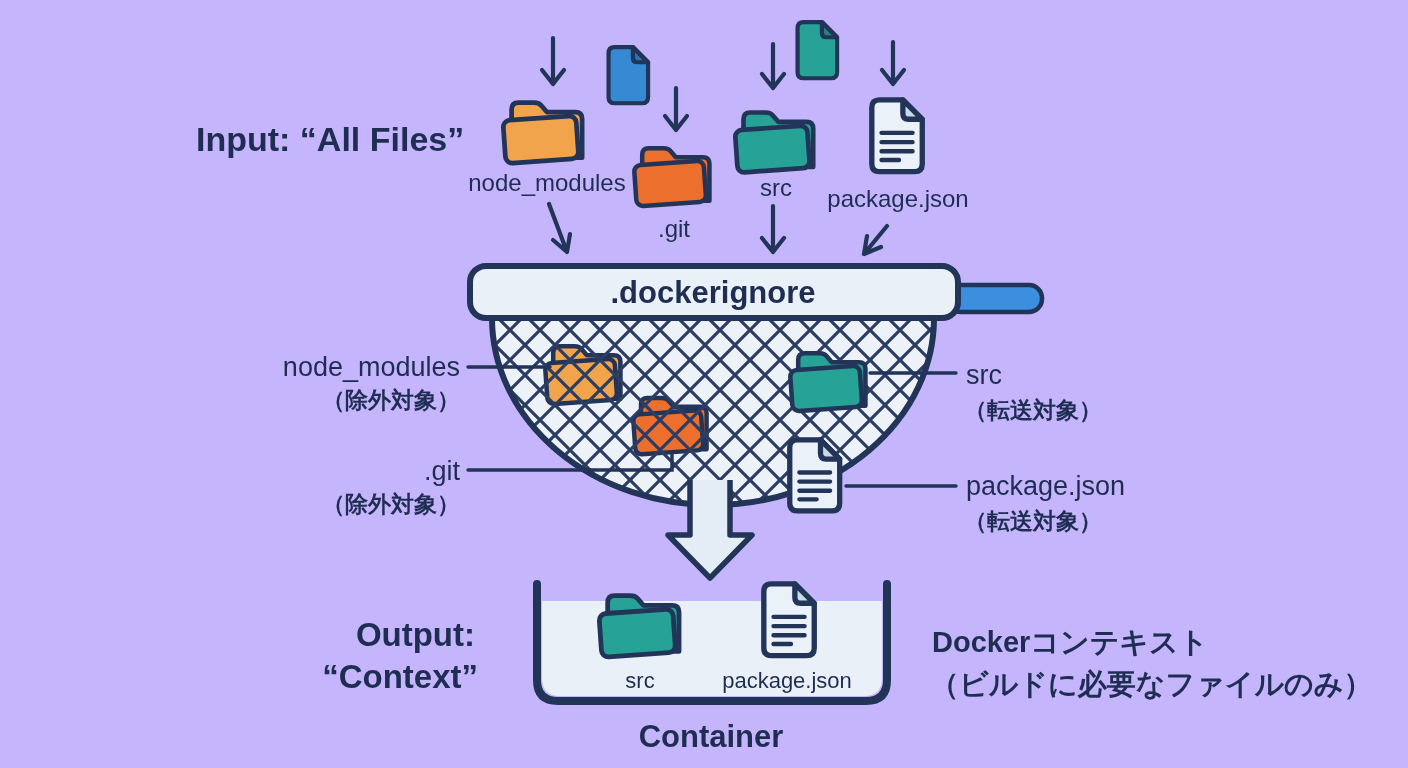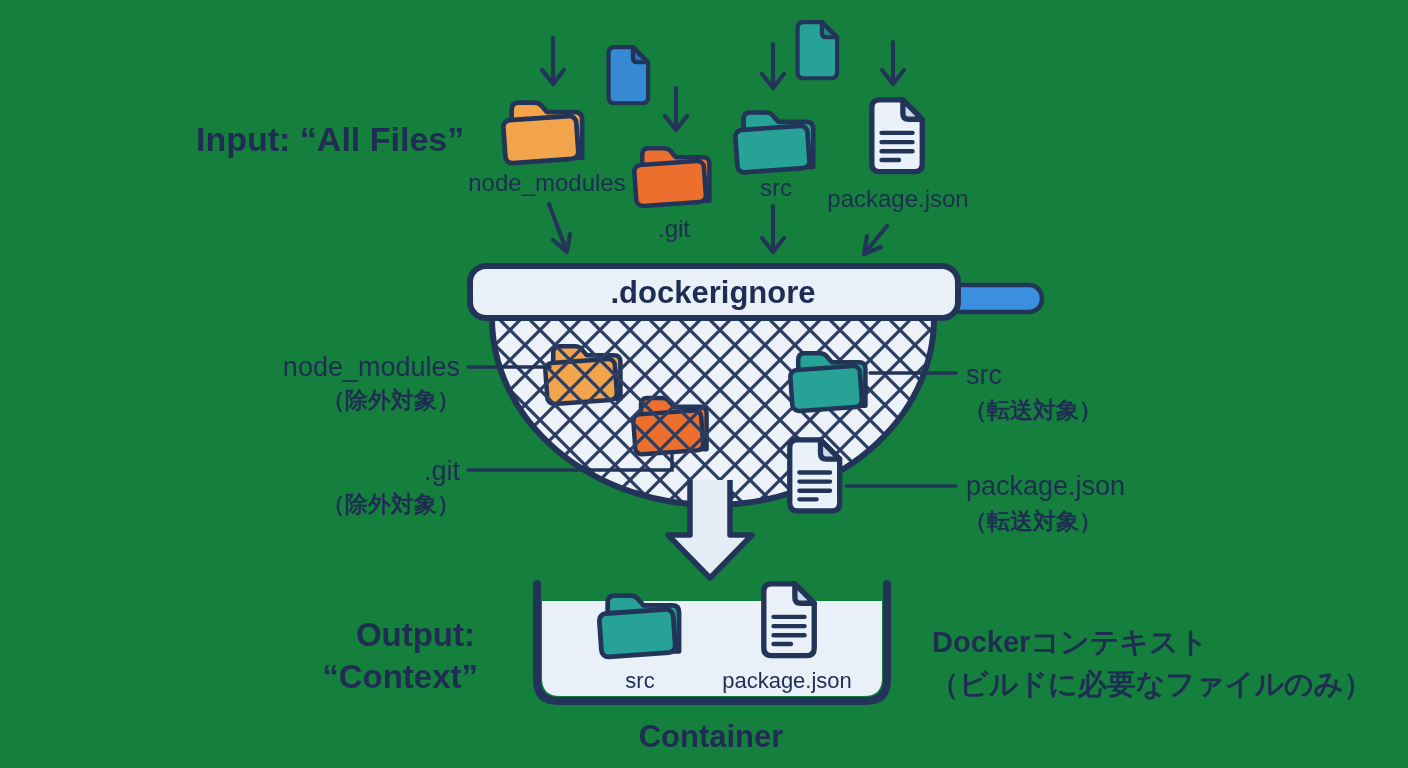--- a/index.html
+++ b/index.html
@@ -1,16 +1,16 @@
 <!DOCTYPE html>
 <html><head>
 <meta charset="utf-8">
 <style>
   html,body{margin:0;padding:0;background:#ffffff;}
-  .stage{position:relative;width:1408px;height:768px;background:#15803d;overflow:hidden;
+  .stage{position:relative;width:1408px;height:768px;background:#c4b5fd;overflow:hidden;
          font-family:"Liberation Sans","DejaVu Sans",sans-serif;}
   svg{display:block;}
   .ol{stroke:#223457;stroke-width:5.5;stroke-linejoin:round;}
   .doclines{stroke:#223457;stroke-width:4.5;stroke-linecap:round;fill:none;}
   .arrow{stroke:#223457;stroke-width:4.2;fill:none;stroke-linecap:round;stroke-linejoin:round;}
   .leader{stroke:#223457;stroke-width:3.4;fill:none;stroke-linecap:round;}
   text{fill:#1f2d52;}
   .h1{font-size:34px;font-weight:bold;}
   .lbl{font-size:24px;}
   .rimtxt{font-size:31px;font-weight:bold;}

